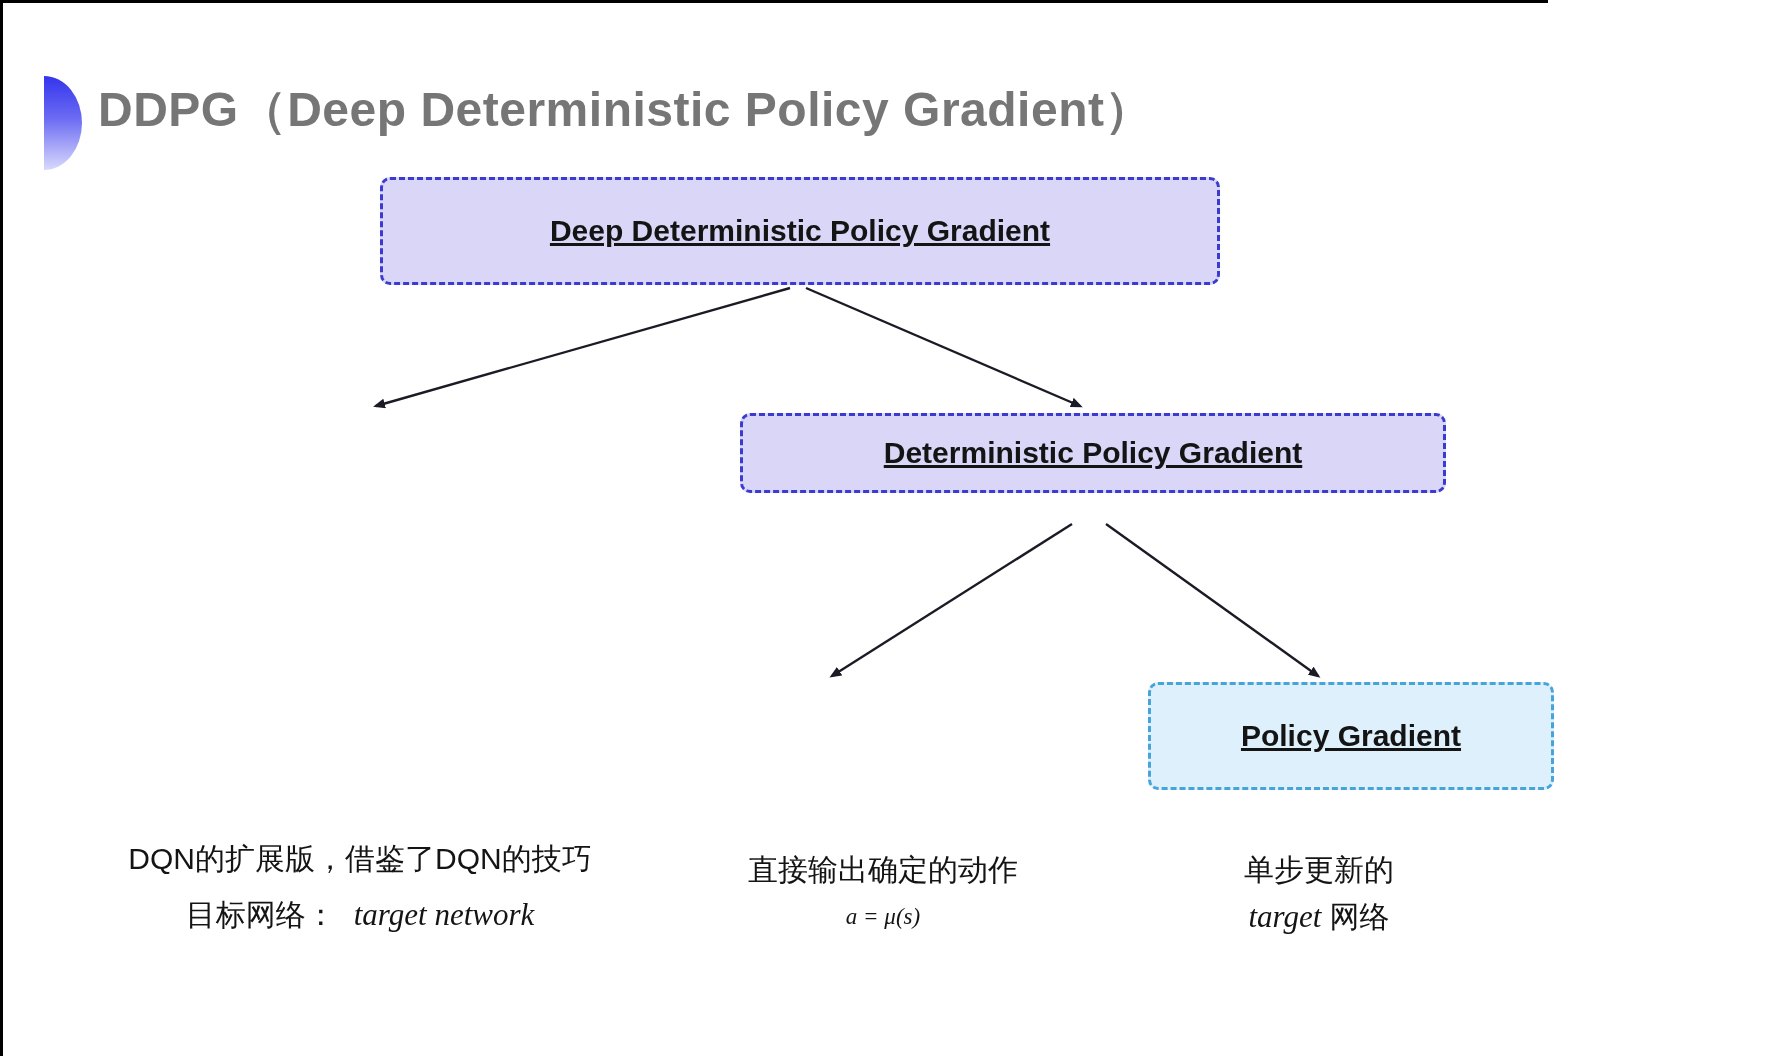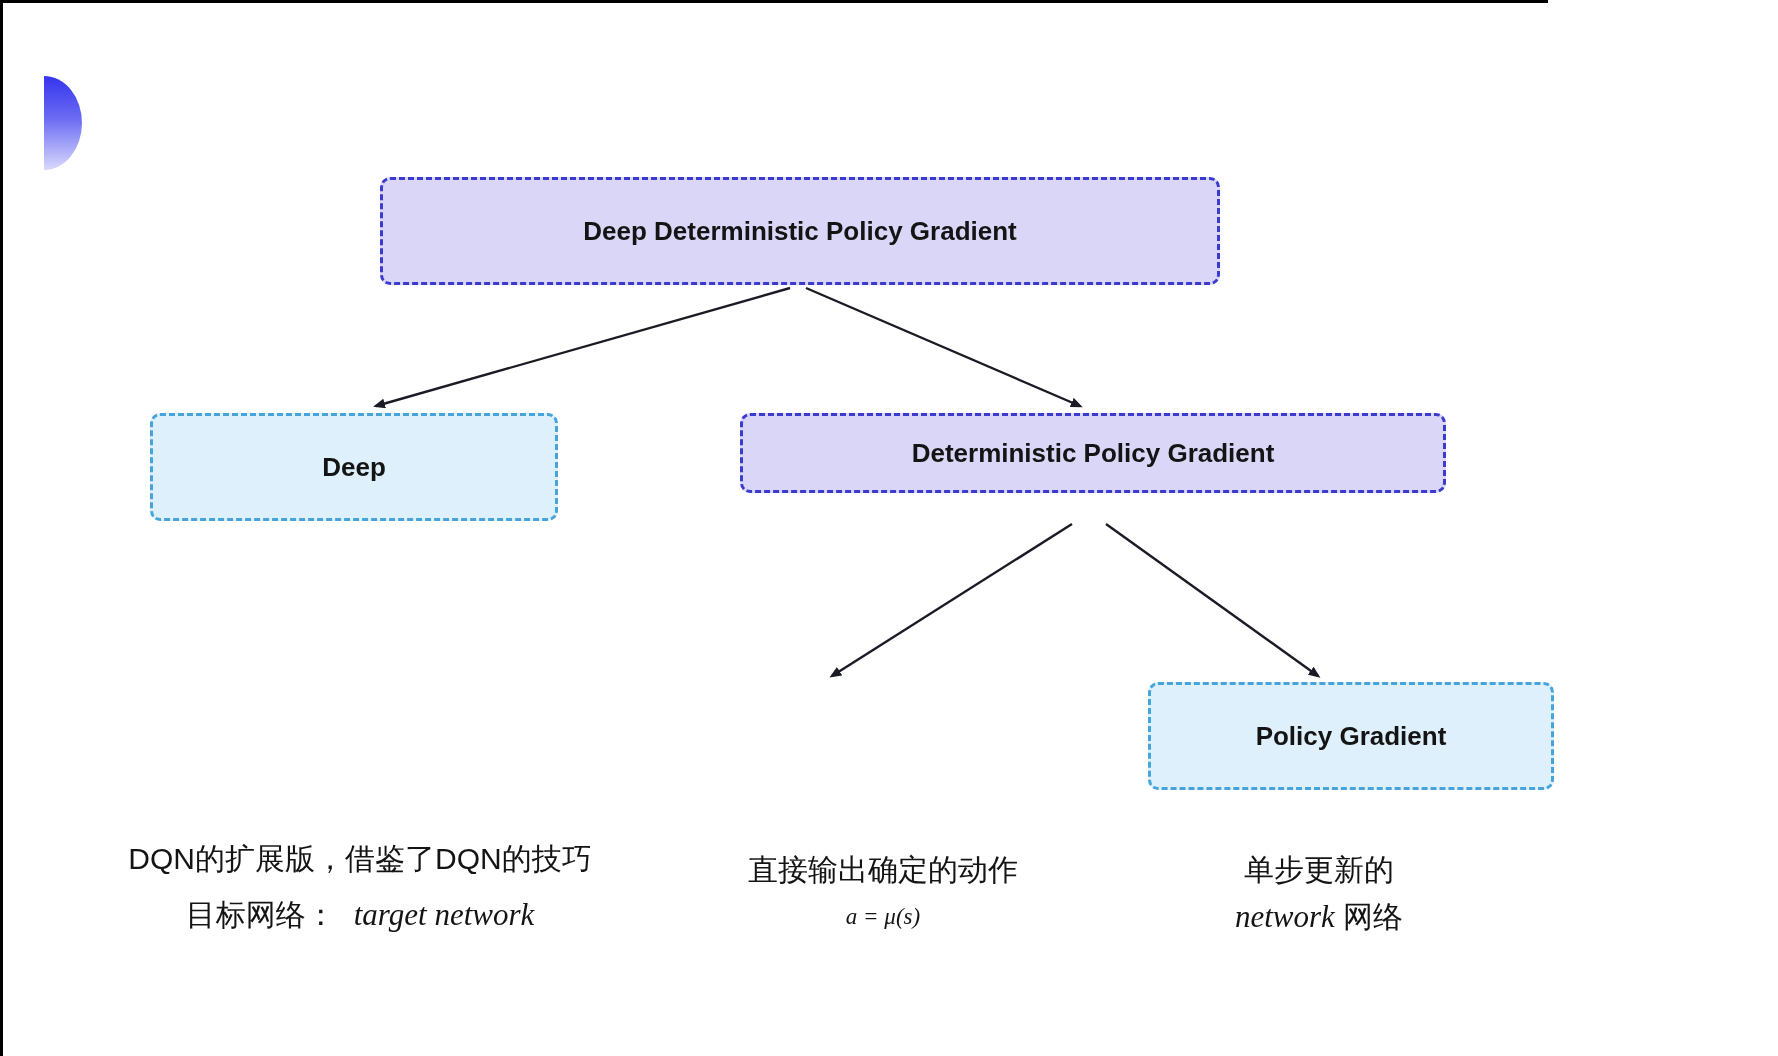--- a/index.html
+++ b/index.html
@@ -35,22 +35,23 @@
   }
   .page-title{
     position:absolute;left:98px;top:78px;
     font-size:48px;font-weight:600;color:var(--title-gray);
     letter-spacing:0.5px;white-space:nowrap;
   }
   .node{
     position:absolute;
     display:flex;align-items:center;justify-content:center;
     border-radius:10px;
-    font-size:26px;font-weight:600;color:var(--text-black);
+    font-size:30px;font-weight:600;color:var(--text-black);
     text-align:center;
+    text-decoration:underline;
   }
   .node.purple{
     background:var(--lavender-fill);
     border:3px dashed var(--indigo-border);
   }
   .node.cyan{
     background:var(--cyan-fill);
     border:3px dashed var(--cyan-border);
   }
   #node-root{left:380px;top:177px;width:840px;height:108px;}
@@ -87,40 +88,38 @@
 </style>
 </head>
 <body>
 
 <div class="stage">
 
   <div class="edge-top"></div>
   <div class="edge-left"></div>
 
   <div class="title-bullet"></div>
+  <h1 class="page-title">DDPG（Deep Deterministic Policy Gradient）</h1>
 
   <svg class="arrows" viewBox="0 0 1778 1056">
     <defs>
       <marker id="ah" markerWidth="12" markerHeight="10" refX="9" refY="5" orient="auto" markerUnits="userSpaceOnUse">
         <path class="head" d="M0,0 L12,5 L0,10 z"></path>
       </marker>
     </defs>
     <line x1="790" y1="288" x2="376" y2="406" marker-end="url(#ah)"></line>
     <line x1="806" y1="288" x2="1080" y2="406" marker-end="url(#ah)"></line>
     <line x1="1072" y1="524" x2="832" y2="676" marker-end="url(#ah)"></line>
     <line x1="1106" y1="524" x2="1318" y2="676" marker-end="url(#ah)"></line>
   </svg>
 
   <div class="node purple" id="node-root">
     <span>Deep Deterministic Policy Gradient</span>
   </div>
 
-  <div class="node cyan" id="node-deep">
-    <span>Deep</span>
-  </div>
 
   <div class="node purple" id="node-dpg">
     <span>Deterministic Policy Gradient</span>
   </div>
 
 
   <div class="node cyan" id="node-pg">
     <span>Policy Gradient</span>
   </div>
 
@@ -132,17 +131,17 @@
   </div>
 
   <div class="note" id="note-det">
     <span class="ln">直接输出确定的动作</span>
     <span class="ln ital formula">a = μ(s)</span>
   </div>
 
   <div class="note" id="note-pg">
     <span class="ln">单步更新的</span>
     <span class="ln">
-      <span class="ital">network</span><span> 网络</span>
+      <span class="ital">target</span><span> 网络</span>
     </span>
   </div>
 
 </div>
 
 </body></html>

